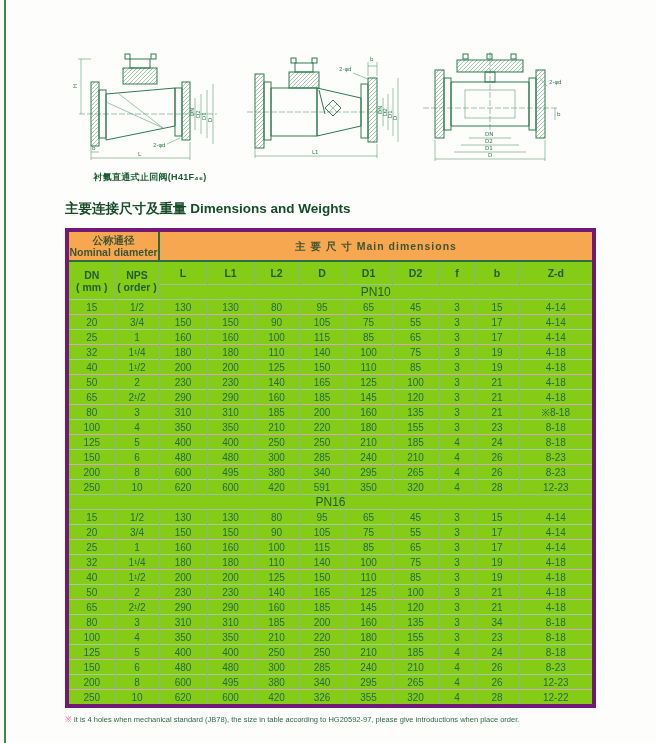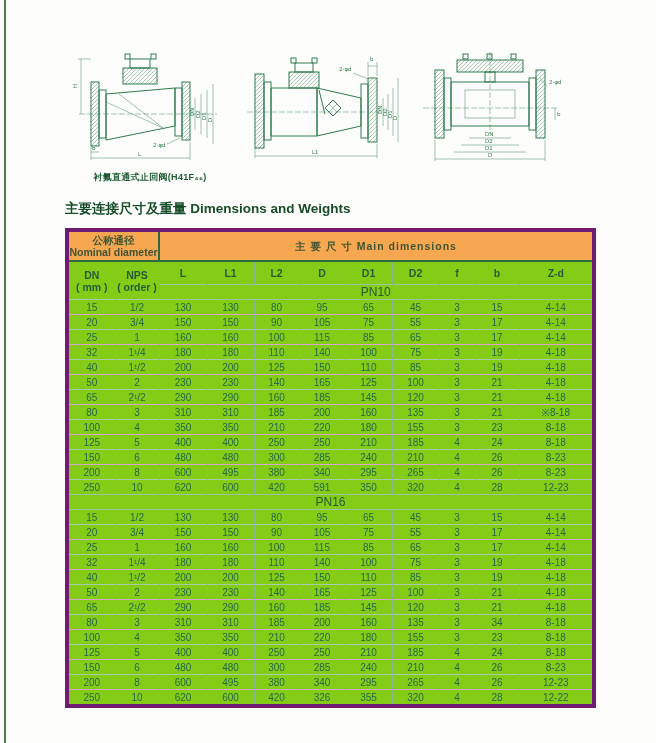--- a/index.html
+++ b/index.html
@@ -563,15 +563,18 @@
           <td>355</td>
           <td>320</td>
           <td>4</td>
           <td>28</td>
           <td>12-22</td>
         </tr>
       </tbody>
   </table>
 
   <div class="footnotes">
+    <div class="fn">
+      <span class="mark">※</span><span>It is 4 holes when mechanical standard (JB78), the size in table according to HG20592-97, please give introductions when place order.</span>
+    </div>
   </div>
 
 </div>
 
 </body></html>

